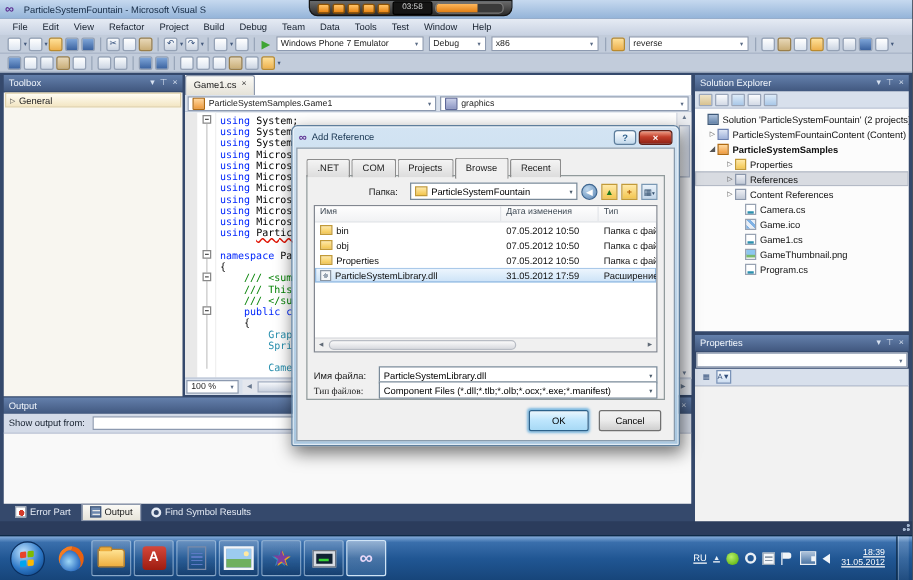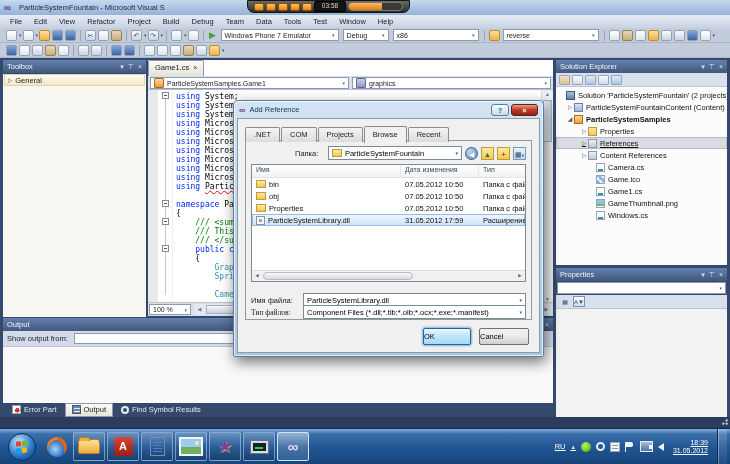--- a/index.html
+++ b/index.html
@@ -77,21 +77,21 @@
   .vscroll .dn{position:absolute;bottom:1px;left:0;right:0;text-align:center;font-size:5px;color:#68788F;}
   .vthumb{position:absolute;left:1px;right:1px;top:10px;height:40px;background:linear-gradient(90deg,#F6F8FB,#C8D0DE);border:1px solid #A6B1C4;}
   
   .se-tools{height:13px;background:#D8E0EC;border-bottom:1px solid #BCC5D6;display:flex;align-items:center;gap:2px;padding-left:3px;}
   .sei{width:11px;height:10px;border:1px solid #9AA6BA;border-radius:1px;background:linear-gradient(#FBFCFE,#D3DAE6);box-sizing:border-box;}
   .sei.c1{background:linear-gradient(#EFE4C8,#D8C290);}
   .sei.c2{background:linear-gradient(#DDEBF8,#A9C8E8);}
   .tree{background:#FCFCFC;height:calc(100% - 26px);padding-top:2px;overflow:hidden;}
   .trow{height:12px;display:flex;align-items:center;font-size:7.5px;color:#111;white-space:nowrap;}
   .trow .arr{width:8px;font-size:5.5px;color:#555;text-align:center;flex:0 0 8px;}
-  .trow.sel{background:#D8DBE1;box-shadow:inset 0 0 0 1px #B4BAC6;text-decoration:underline;}
+  .trow.sel{background:#D8DBE1;box-shadow:inset 0 0 0 1px #B4BAC6;}
   .trow.bold{font-weight:bold;}
   .ti{width:9px;height:9px;flex:0 0 9px;margin-right:3px;box-sizing:border-box;}
   .i-sol{background:linear-gradient(#AEC2DC,#6080A8);border:1px solid #3D5878;}
   .i-projC{background:linear-gradient(#DCE4F4,#9FB2DA);border:1px solid #6A7FB0;}
   .i-projX{background:linear-gradient(#FFD9A0,#F09A3C);border:1px solid #B06A10;}
   .i-fold{background:linear-gradient(#FFE9A8,#F3C64F);border:1px solid #C29A38;}
   .i-ref{background:linear-gradient(#EDEFF4,#C2CAD8);border:1px solid #8C98AC;}
   .i-cs{border:1px solid #97A2B2;background:linear-gradient(#2B91AF,#2B91AF) 1px 5px/5px 2px no-repeat,#FFF;}
   .i-ico{border:1px solid #97A2B2;background:linear-gradient(45deg,#7FB2E5 25%,#E8EEF6 25%,#E8EEF6 50%,#7FB2E5 50%,#7FB2E5 75%,#E8EEF6 75%);}
   .i-png{border:1px solid #97A2B2;background:linear-gradient(#8CC6F0,#8CC6F0) 0 0/100% 55% no-repeat,linear-gradient(#79B96C,#79B96C) 0 100%/100% 45% no-repeat,#fff;}
@@ -145,21 +145,21 @@
   .lhc{padding:1px 4px;border-right:1px solid #E4E6EA;box-sizing:border-box;white-space:nowrap;overflow:hidden;}
   .c-name{flex:1;} .c-date{width:78px;flex:0 0 78px;} .c-type{width:46px;flex:0 0 46px;border-right:none;}
   .lrow{height:12px;display:flex;align-items:center;font-size:7.5px;color:#111;}
   .lrow .cell{padding:0 4px;box-sizing:border-box;white-space:nowrap;overflow:hidden;display:flex;align-items:center;}
   .lrow.sel{background:linear-gradient(#F0F7FE,#CBE2F7);box-shadow:inset 0 0 0 1px #94BBE2;}
   .lfold{width:10px;height:8px;background:linear-gradient(#FFE9A8,#F3C64F);border:1px solid #C29A38;margin-right:3px;flex:0 0 10px;box-sizing:border-box;}
   .ldll{width:9px;height:9px;background:radial-gradient(circle at 50% 50%,#9AA6B4 35%,transparent 37%),#F4F6F8;border:1px solid #8A96A4;margin-right:3px;flex:0 0 9px;box-sizing:border-box;}
   .lscroll{position:absolute;left:0;right:0;bottom:0;height:10px;background:#F0F0F0;border-top:1px solid #DADCE0;}
   .lscroll .la{position:absolute;top:0;width:10px;height:9px;font-size:4.5px;line-height:9px;text-align:center;color:#606A76;}
   .lthumb{position:absolute;left:11px;top:1px;width:150px;height:8px;background:linear-gradient(#FAFAFA,#D8DADF);border:1px solid #B8BCC4;border-radius:4px;box-sizing:border-box;}
-  .okbtn,.cancelbtn{position:absolute;bottom:7px;height:17px;font-size:7.5px;line-height:16px;border-radius:2px;box-sizing:border-box;}
+  .okbtn,.cancelbtn{position:absolute;bottom:7px;height:17px;font-size:7.5px;text-align:center;line-height:16px;border-radius:2px;box-sizing:border-box;}
   .okbtn{right:68px;width:48px;border:1px solid #2C628B;background:linear-gradient(#EAF6FD,#BEE6FD 48%,#A7D9F5);box-shadow:0 0 2px 1px #7AB8E0;}
   .cancelbtn{right:10px;width:50px;border:1px solid #707070;background:linear-gradient(#F2F2F2,#EBEBEB 48%,#CFCFCF);}
   
   .taskbar{left:0;top:428px;width:730px;height:36px;
     background:linear-gradient(#86AEDC,#3A6FAC 14%,#205693 52%,#17457A 100%);border-top:1px solid #0E2A47;box-sizing:border-box;
     display:flex;align-items:center;}
   .orb{width:28px;height:28px;margin:0 6px 0 8px;border-radius:50%;position:relative;
     background:radial-gradient(circle at 38% 30%,#BFE3FF,#2E79C8 55%,#0A3E7E 95%);border:1px solid #0A2E5E;box-sizing:border-box;}
   .flag{position:absolute;left:7px;top:7px;width:12px;height:12px;display:grid;grid-template-columns:5px 5px;grid-gap:1px;transform:skewY(-6deg);}
   .flag i{display:block;width:5px;height:5px;border-radius:1px;}
@@ -467,21 +467,21 @@
           <span>Game1.cs</span>
         </div>
       <div class="trow" style="padding-left:32px">
           <span class="arr"></span>
           <span class="ti i-png"></span>
           <span>GameThumbnail.png</span>
         </div>
       <div class="trow" style="padding-left:32px">
           <span class="arr"></span>
           <span class="ti i-cs"></span>
-          <span>Windows.cs</span>
+          <span>Program.cs</span>
         </div>
     </div>
   </div>
 
   <div class="panel" style="left:556px;top:268px;width:171px;height:149px;">
     <div class="panel-h">
       <span>Properties</span>
       <span class="hics">
         <span>▾</span>
         <span>⊤</span>

